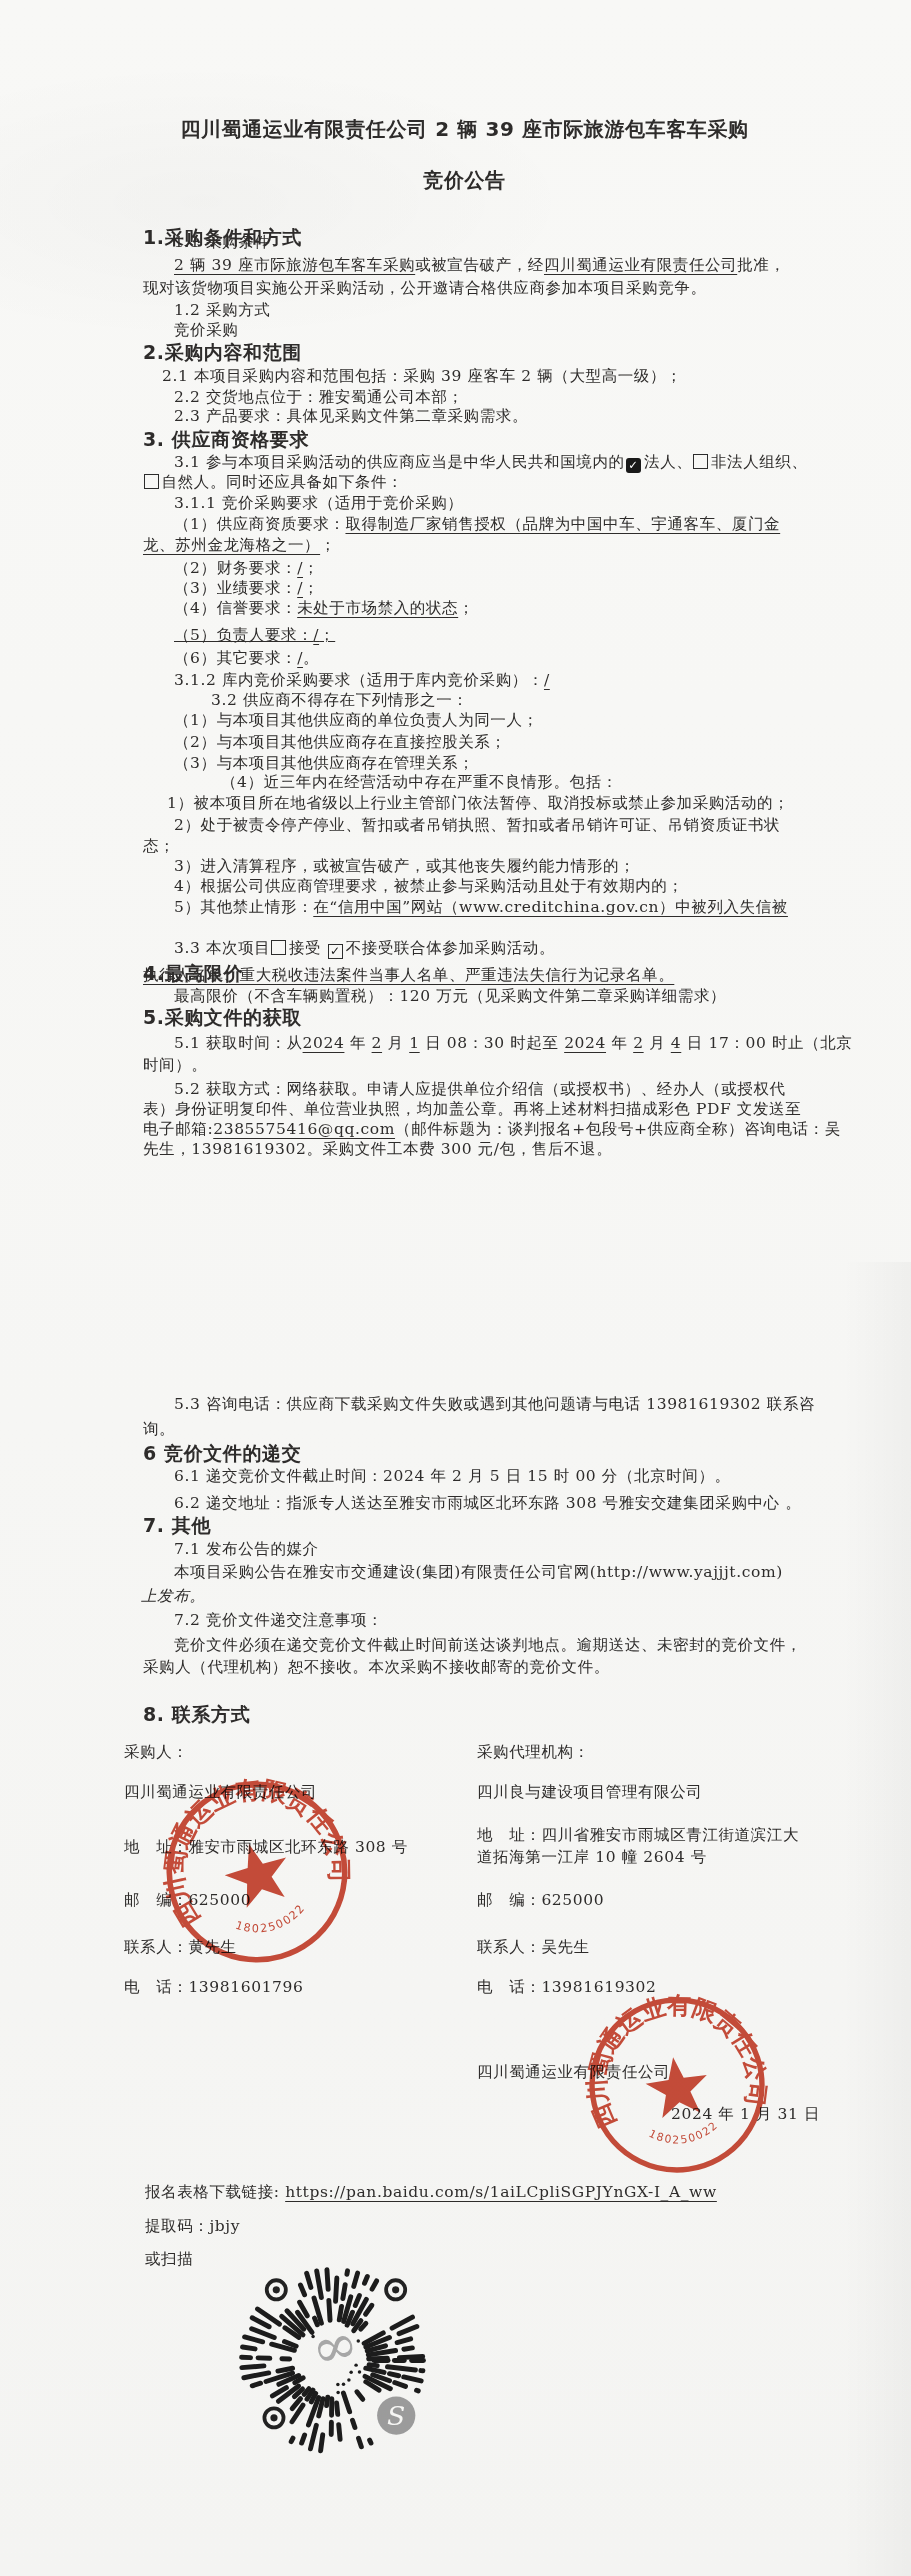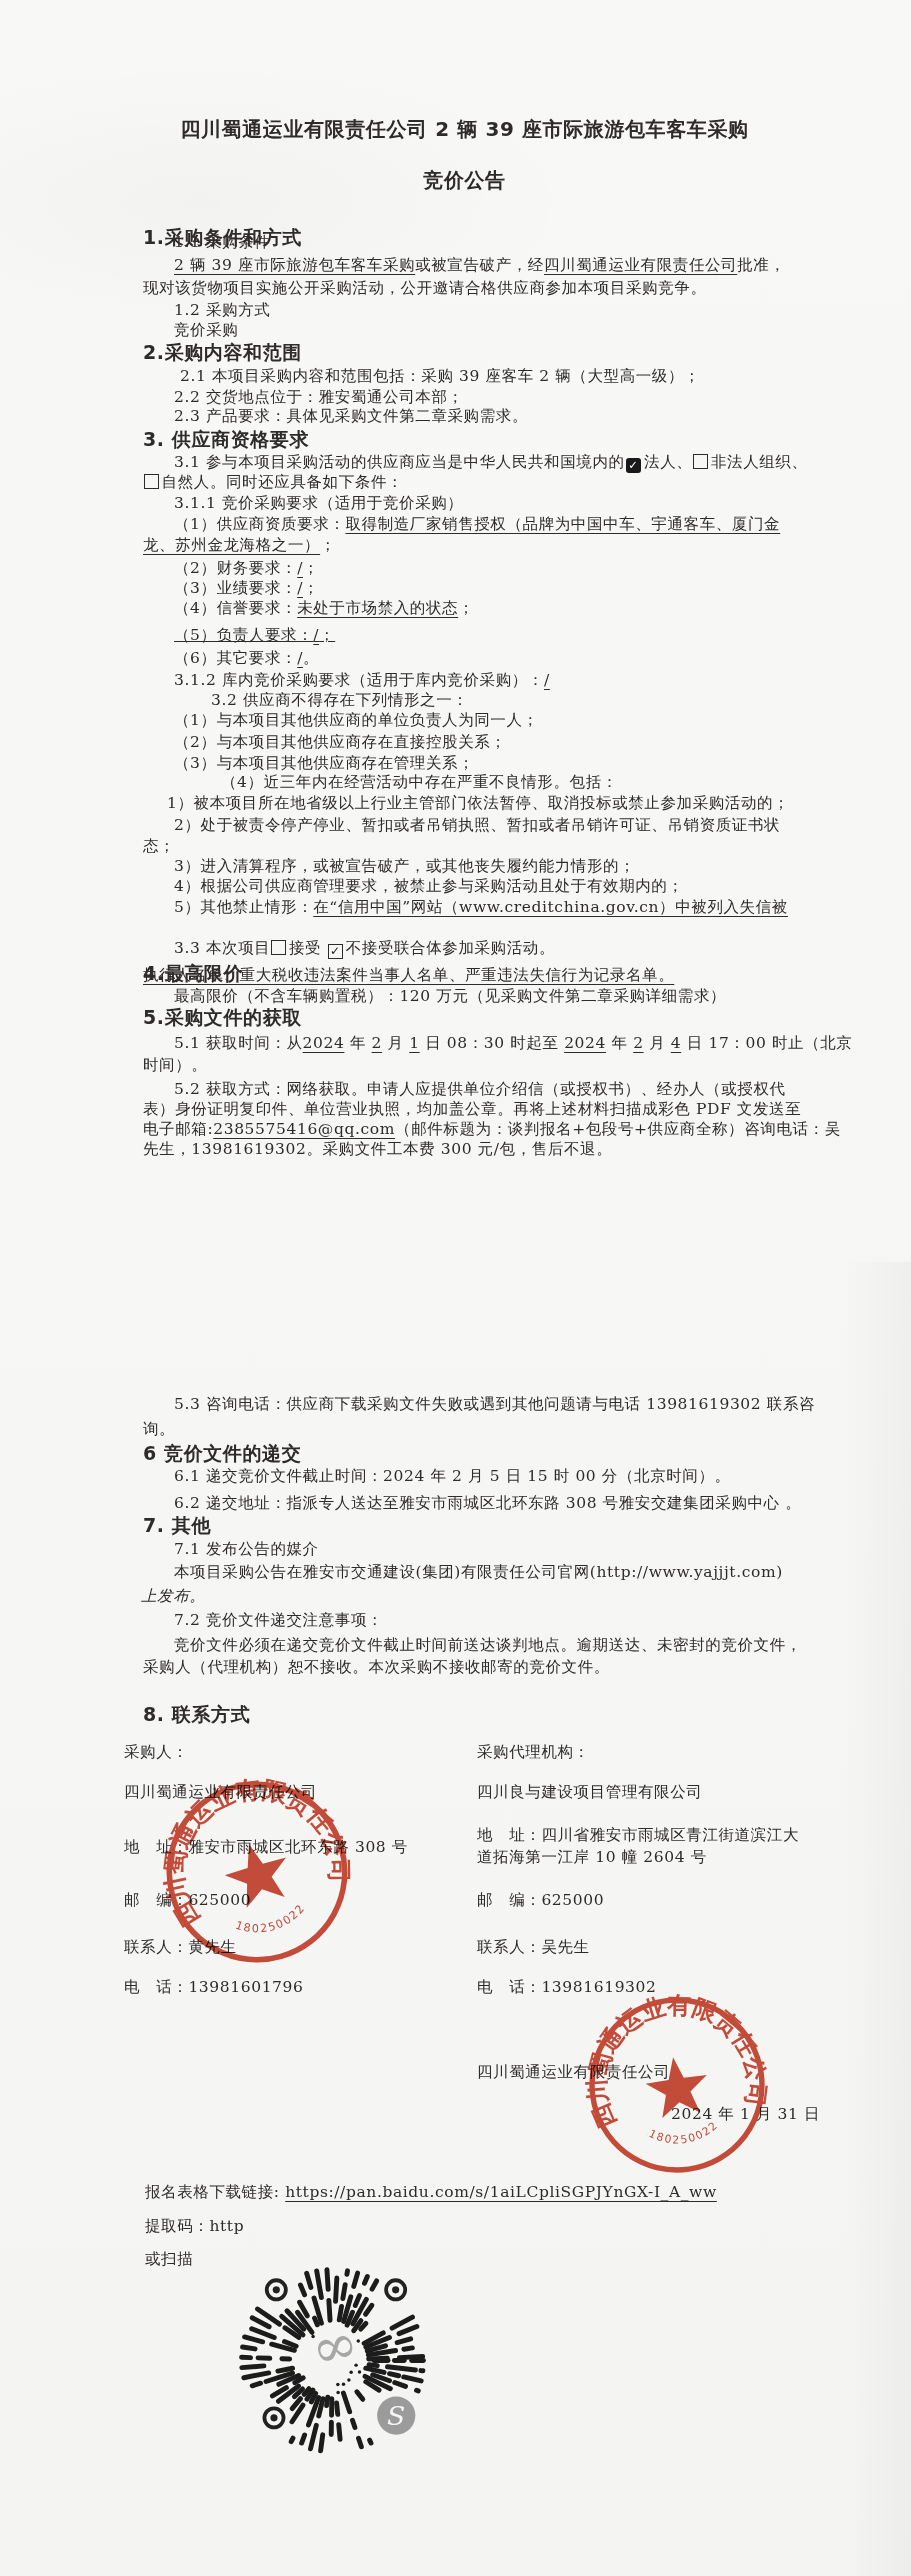--- a/index.html
+++ b/index.html
@@ -50,21 +50,21 @@
   <div id="textlayer">
       <div class="line t" style="top: 118px; left: 143px; width: 643px; text-align: center;"><span>四川蜀通运业有限责任公司 2 辆 39 座市际旅游包车客车采购</span></div>
       <div class="line t" style="top: 169px; left: 143px; width: 643px; text-align: center;"><span>竞价公告</span></div>
       <div class="line h" style="top: 208px; left: 143px; margin-top: 18px;"><span>1.采购条件和方式</span></div>
       <div class="line b" style="top: 231px; left: 174px;"><span>1.1 采购条件</span></div>
       <div class="line b" style="top: 254px; left: 174px;"><span class="u">2 辆 39 座市际旅游包车客车采购</span><span>或被宣告破产，经</span><span class="u">四川蜀通运业有限责任公司</span><span>批准，</span></div>
       <div class="line b" style="top: 277px; left: 143px;"><span>现对该货物项目实施公开采购活动，公开邀请合格供应商参加本项目采购竞争。</span></div>
       <div class="line b" style="top: 299px; left: 174px;"><span>1.2 采购方式</span></div>
       <div class="line b" style="top: 319px; left: 174px;"><span>竞价采购</span></div>
       <div class="line h" style="top: 341px; left: 143px;"><span>2.采购内容和范围</span></div>
-      <div class="line b" style="top: 365px; left: 180px;"><span>2.1 本项目采购内容和范围包括：采购 39 座客车 2 辆（大型高一级）；</span></div>
+      <div class="line b" style="top: 365px; left: 162px;"><span>2.1 本项目采购内容和范围包括：采购 39 座客车 2 辆（大型高一级）；</span></div>
       <div class="line b" style="top: 386px; left: 174px;"><span>2.2 交货地点位于：雅安蜀通公司本部；</span></div>
       <div class="line b" style="top: 405px; left: 174px;"><span>2.3 产品要求：具体见采购文件第二章采购需求。</span></div>
       <div class="line h" style="top: 428px; left: 143px;"><span>3. 供应商资格要求</span></div>
       <div class="line b" style="top: 451px; left: 174px;"><span>3.1 参与本项目采购活动的供应商应当是中华人民共和国境内的</span><span class="cb cb-filled">✓</span><span>法人、</span><span class="cb cb-empty"></span><span>非法人组织、</span></div>
       <div class="line b" style="top: 471px; left: 143px;"><span class="cb cb-empty"></span><span>自然人。同时还应具备如下条件：</span></div>
       <div class="line b" style="top: 492px; left: 174px;"><span>3.1.1 竞价采购要求（适用于竞价采购）</span></div>
       <div class="line b" style="top: 513px; left: 174px;"><span>（1）供应商资质要求：</span><span class="u">取得制造厂家销售授权（品牌为中国中车、宇通客车、厦门金</span></div>
       <div class="line b" style="top: 534px; left: 143px;"><span class="u">龙、苏州金龙海格之一）</span><span>；</span></div>
       <div class="line b" style="top: 557px; left: 174px;"><span>（2）财务要求：</span><span class="u">/</span><span>；</span></div>
       <div class="line b" style="top: 577px; left: 174px;"><span>（3）业绩要求：</span><span class="u">/</span><span>；</span></div>
@@ -116,21 +116,21 @@
       <div class="line b" style="top: 1846px; left: 477px;"><span>道拓海第一江岸 10 幢 2604 号</span></div>
       <div class="line b" style="top: 1889px; left: 124px;"><span>邮　编：625000</span></div>
       <div class="line b" style="top: 1889px; left: 477px;"><span>邮　编：625000</span></div>
       <div class="line b" style="top: 1936px; left: 124px;"><span>联系人：黄先生</span></div>
       <div class="line b" style="top: 1936px; left: 477px;"><span>联系人：吴先生</span></div>
       <div class="line b" style="top: 1976px; left: 124px;"><span>电　话：13981601796</span></div>
       <div class="line b" style="top: 1976px; left: 477px;"><span>电　话：13981619302</span></div>
       <div class="line b" style="top: 2061px; left: 477px;"><span>四川蜀通运业有限责任公司</span></div>
       <div class="line b" style="top: 2103px; left: 671px;"><span>2024 年 1 月 31 日</span></div>
       <div class="line b" style="top: 2181px; left: 145px;"><span>报名表格下载链接: </span><span class="u">https://pan.baidu.com/s/1aiLCpliSGPJYnGX-I_A_ww</span></div>
-      <div class="line b" style="top: 2215px; left: 145px;"><span>提取码：http</span></div>
+      <div class="line b" style="top: 2215px; left: 145px;"><span>提取码：jbjy</span></div>
       <div class="line b" style="top: 2248px; left: 145px;"><span>或扫描</span></div>
     </div>
 
   <svg class="seal" style="left:162px;top:1777px;transform:rotate(-16deg);" width="190" height="190" viewBox="0 0 340 340">
     <circle class="sr" cx="170" cy="170" r="157" fill="none" stroke-width="10"></circle>
     <path id="sealArcTop1" d="M 50.4,225.8 A 132 132 0 1 1 289.6,225.8" fill="none"></path>
     <path id="sealArcBot1" d="M 100.6,252.7 A 108 108 0 0 0 239.4,252.7" fill="none"></path>
     <text class="st" text-anchor="middle"><textPath href="#sealArcTop1" startOffset="50%">四川蜀通运业有限责任公司</textPath></text>
     <text class="sd" text-anchor="middle"><textPath href="#sealArcBot1" startOffset="50%">5118025002241</textPath></text>
     <polygon class="sf" points="170,118 184.1,158.6 227.1,159.5 192.8,185.4 205.3,226.5 170,202 134.7,226.5 147.2,185.4 112.9,159.5 155.9,158.6"></polygon>

